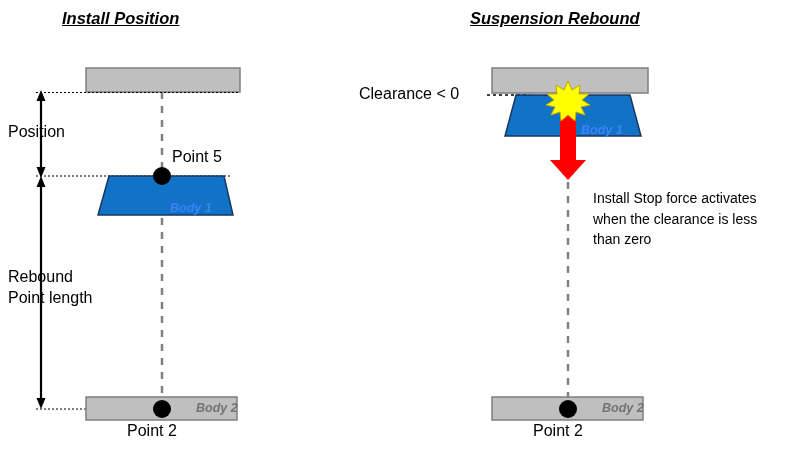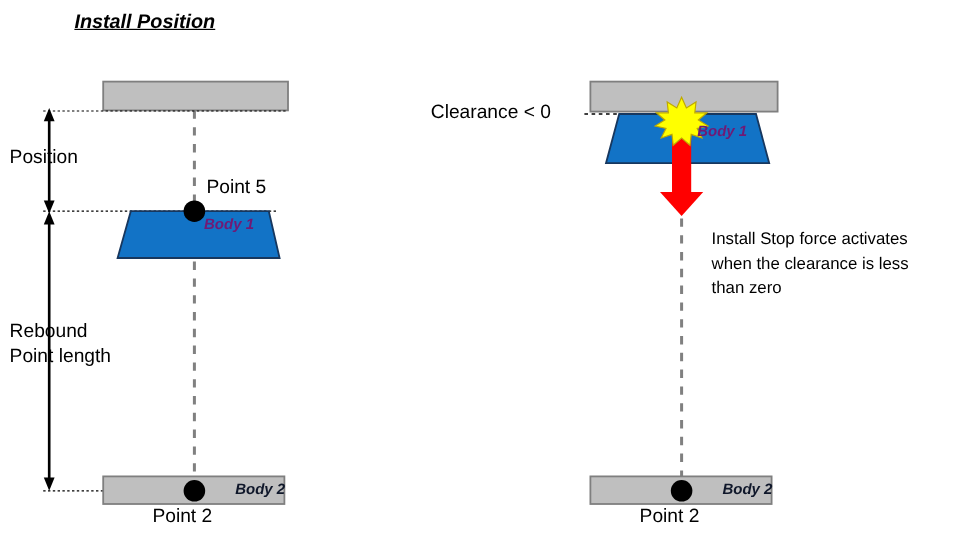--- a/index.html
+++ b/index.html
@@ -40,22 +40,22 @@
     font-size: 16px;
     line-height: 21px;
     white-space: nowrap;
   }
   .body-tag {
     font-style: italic;
     font-weight: bold;
     font-size: 12.5px;
     white-space: nowrap;
   }
-  .body1-tag { color: #701a75; }
-  .body2-tag { color: #0f172a; }
+  .body1-tag { color: #3b82f6; margin-top: 21px; }
+  .body2-tag { color: #737373; }
   .note-text {
     font-size: 14px;
     line-height: 20.5px;
     white-space: nowrap;
   }
   .abs { position: absolute; }
 </style>
 </head>
 <body>
 
@@ -109,20 +109,21 @@
     <line x1="568" y1="182" x2="568" y2="400" stroke="#808080" stroke-width="2.5" stroke-dasharray="7,7"></line>
 
     <rect x="492" y="397" width="151" height="23" fill="#BFBFBF" stroke="#7F7F7F" stroke-width="1.5"></rect>
 
     <circle cx="568" cy="409" r="9" fill="#000000"></circle>
 
   </svg>
 
   <div class="abs panel-title" style="left:62px; top:9px; width:200px;">Install Position</div>
 
+  <div class="abs panel-title" style="left:470px; top:9px; width:220px;">Suspension Rebound</div>
 
   <div class="abs dim-label" style="left:8px; top:121px;">Position</div>
 
   <div class="abs dim-label" style="left:8px; top:266px;">
     <div>Rebound</div>
     <div>Point length</div>
   </div>
 
   <div class="abs label-text" style="left:172px; top:148px;">Point 5</div>
 

